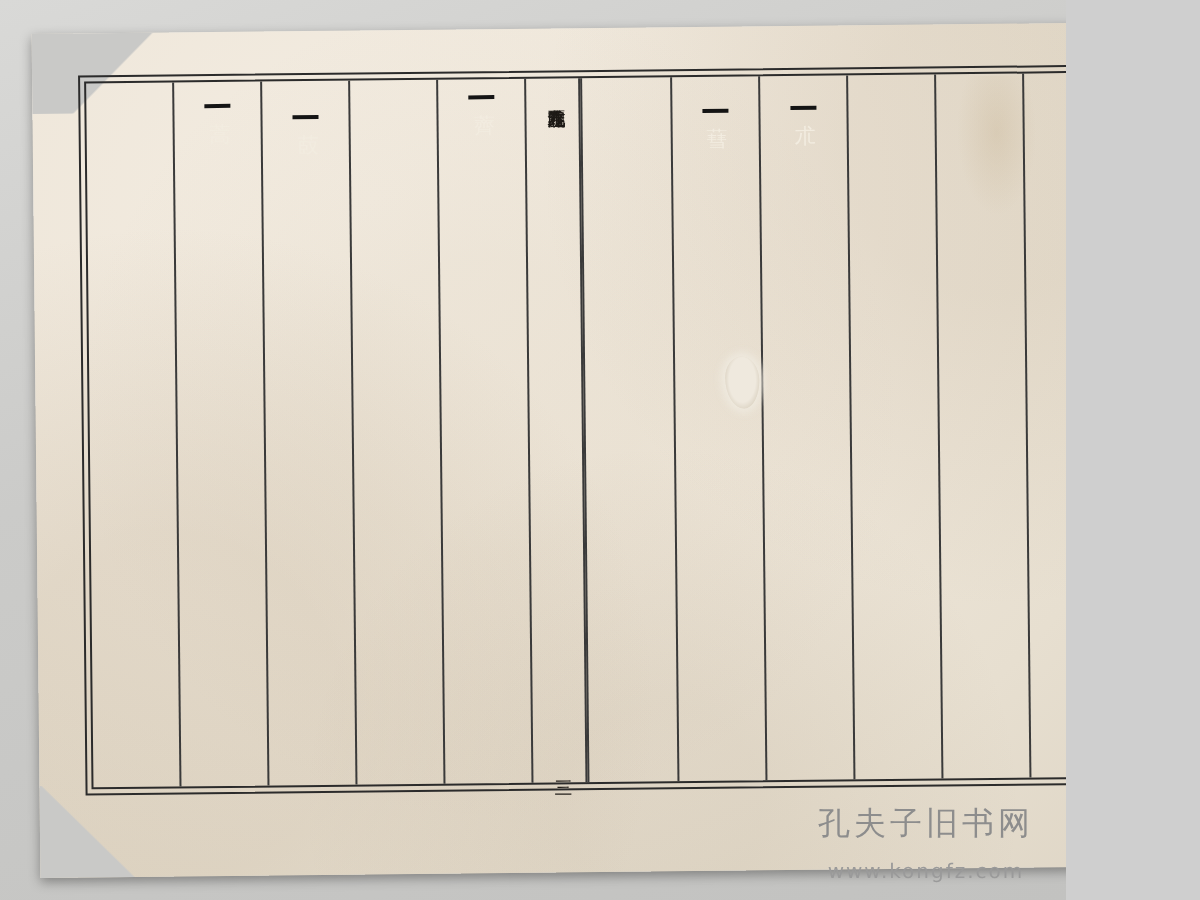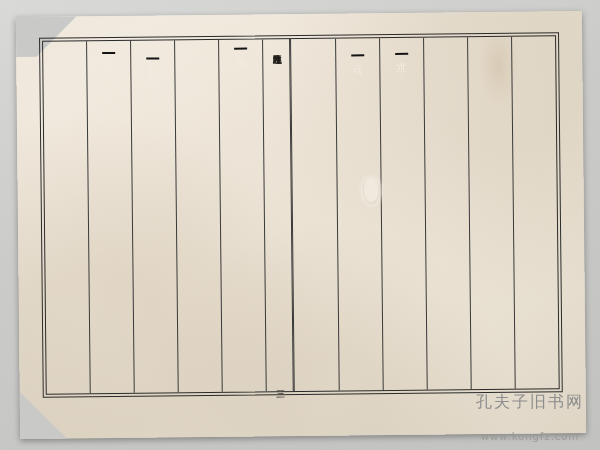--- a/index.html
+++ b/index.html
@@ -1,21 +1,21 @@
 <!DOCTYPE html>
 <html><head>
 <meta charset="utf-8">
 <style>
   html,body{margin:0;padding:0;}
   body{
     width:600px;height:450px;overflow:hidden;
     background:#cfcfcf;
     font-family:"DejaVu Sans","Liberation Sans",sans-serif;
   }
-  #stage{position:relative;width:600px;height:450px;overflow:hidden;background:#d2d2d2;}
+  #stage{position:relative;width:533px;height:450px;overflow:hidden;background:#d2d2d2;}
 
   
   .bed{position:absolute;inset:0;
        background:
          linear-gradient(160deg,#d9d9d7 0%,#cbcbc9 40%,#c2c2c0 100%);
   }
 
   
   .sheet{
     position:absolute;
@@ -110,21 +110,21 @@
   }
   .stain{
     position:absolute;right:64px;top:26px;width:40px;height:70px;
     background:radial-gradient(ellipse at 50% 40%, rgba(196,175,140,.30), rgba(196,175,140,0) 70%);
     pointer-events:none;
   }
 
   
   .wm{position:absolute;right:16px;bottom:8px;text-align:center;}
   .wm .big{font-size:16px;color:#8d8d8d;letter-spacing:2px;font-family:"DejaVu Serif","Liberation Serif",serif;}
-  .wm .small{font-size:10px;color:#9a9a9a;letter-spacing:1px;margin-top:18px;}
+  .wm .small{font-size:10px;color:#9a9a9a;letter-spacing:1px;margin-top:8px;}
 
   
   .pencil{position:absolute;left:36px;bottom:14px;font-size:9px;color:#6e6a62;}
 </style>
 </head>
 <body>
 
 <div id="stage">
   <div class="bed"></div>
 

